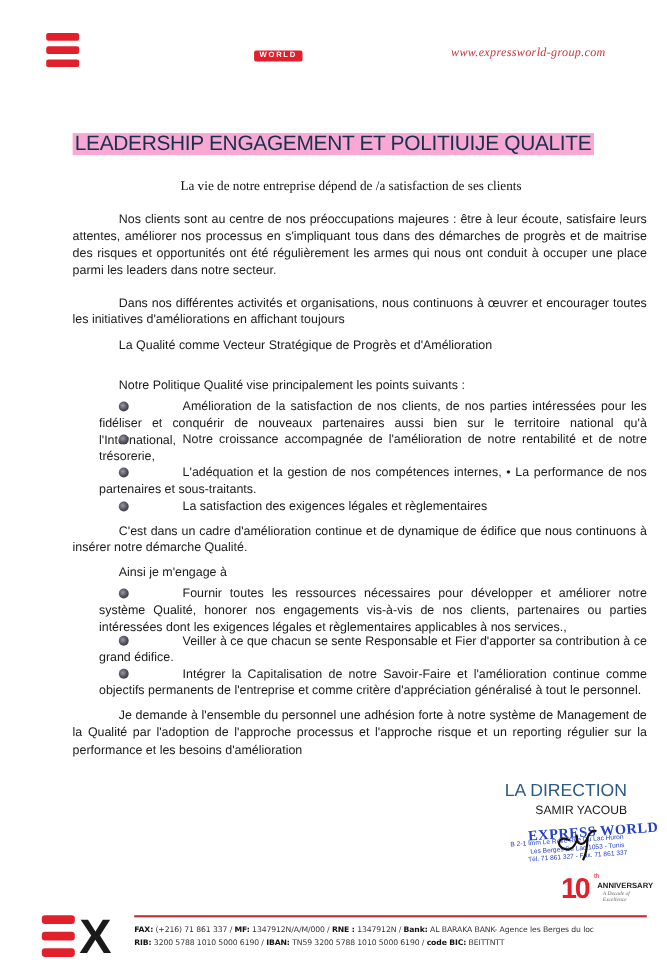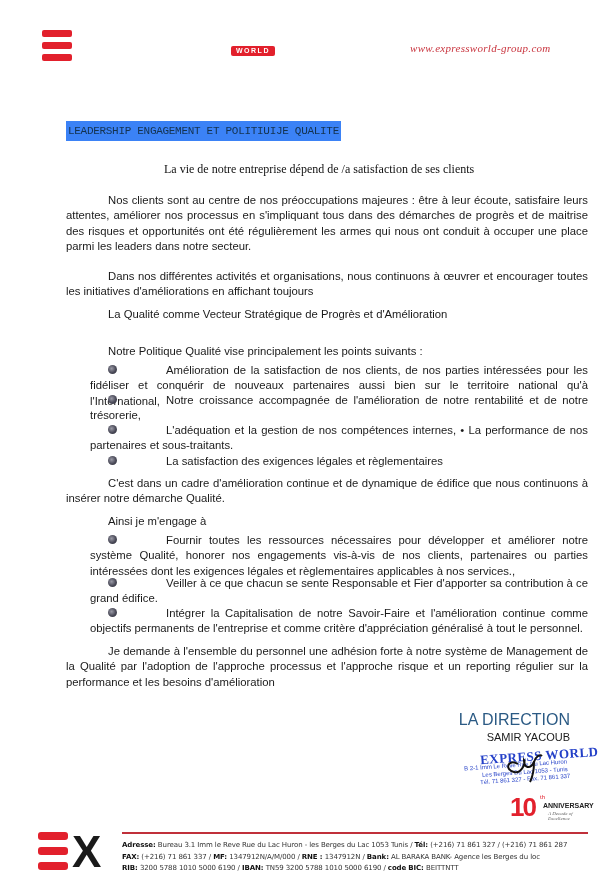--- a/index.html
+++ b/index.html
@@ -8,21 +8,21 @@
 
     
     .logo { left: 42px; top: 30px; width: 200px; height: 40px; }
     .logo .bars { position: absolute; left: 0; top: 0; width: 30px; height: 32px; }
     .logo .bars span { position: absolute; left: 0; width: 30px; height: 7px; background: #e2202c; border-radius: 2px; }
     .logo .word { position: absolute; left: 36px; top: -4px; font-family: "Liberation Sans", sans-serif; font-weight: bold; font-size: 34px; letter-spacing: -0.5px; color: #1d1d1d; line-height: 40px; }
     .logo .badge { position: absolute; left: 189px; top: 16px; background: #e2202c; color: #fff; font-family: "Liberation Sans", sans-serif; font-size: 7px; font-weight: bold; letter-spacing: 1.5px; padding: 1px 5px; border-radius: 2px; line-height: 8px; }
 
     .website { left: 410px; top: 42px; font-family: "Liberation Serif", serif; font-size: 11px; color: #c9343e; letter-spacing: 0.3px; font-style: italic; }
 
-    .title { left: 66px; top: 121px; background: #3b82f6; color: #14324e; font-family: Liberation Mono, monospace; font-size: 11px; line-height: 20px; padding: 0 2px; letter-spacing: -0.3px; }
+    .title { left: 66px; top: 121px; background: #f9a8d4; color: #14324e; font-family: Liberation Sans, sans-serif; font-size: 19px; line-height: 20px; padding: 0 2px; letter-spacing: -0.3px; }
     .subtitle { left: 164px; top: 162px; font-family: "Liberation Serif", serif; font-size: 12px; color: #111; }
 
     .text { font-family: "Liberation Sans", sans-serif; font-size: 11.3px; line-height: 15.3px; color: #1a1a1a; left: 66px; width: 522px; text-align: justify; }
     .indent { text-indent: 42px; }
     .para { position: absolute; }
 
     .bullet-row { position: absolute; left: 66px; width: 522px; font-size: 11.3px; line-height: 15.3px; text-align: justify; }
     .bullet-row .dot { position: absolute; left: 42px; top: 2px; width: 9px; height: 9px; border-radius: 50%; background: radial-gradient(circle at 40% 40%, #9a9aa6 0%, #4a4a58 55%, #2c2c36 100%); }
     .bullet-row .txt { display: block; text-indent: 76px; margin-left: 24px; }
 
@@ -130,26 +130,20 @@
   <div class="bars">
     <span style="top:0"></span>
       <span style="top:15px"></span>
       <span style="top:30px"></span>
   </div>
   <div class="x">X</div>
 </div>
 <div class="abs footer-line"></div>
 <div class="abs footer-text">
   <div>
-    <b>Adresse:</b>
-    <span>Bureau 3.1 Imm le Reve Rue du Lac Huron - les Berges du Lac 1053 Tunis</span> /
-    <b>Tél:</b>
-    <span>(+216) 71 861 327 / (+216) 71 861 287</span>
-  </div>
-  <div>
     <b>FAX:</b>
     <span>(+216) 71 861 337</span> /
     <b>MF:</b>
     <span>1347912N/A/M/000</span> /
     <b>RNE :</b>
     <span>1347912N</span> /
     <b>Bank:</b>
     <span>AL BARAKA BANK- Agence les Berges du loc</span>
   </div>
   <div>

